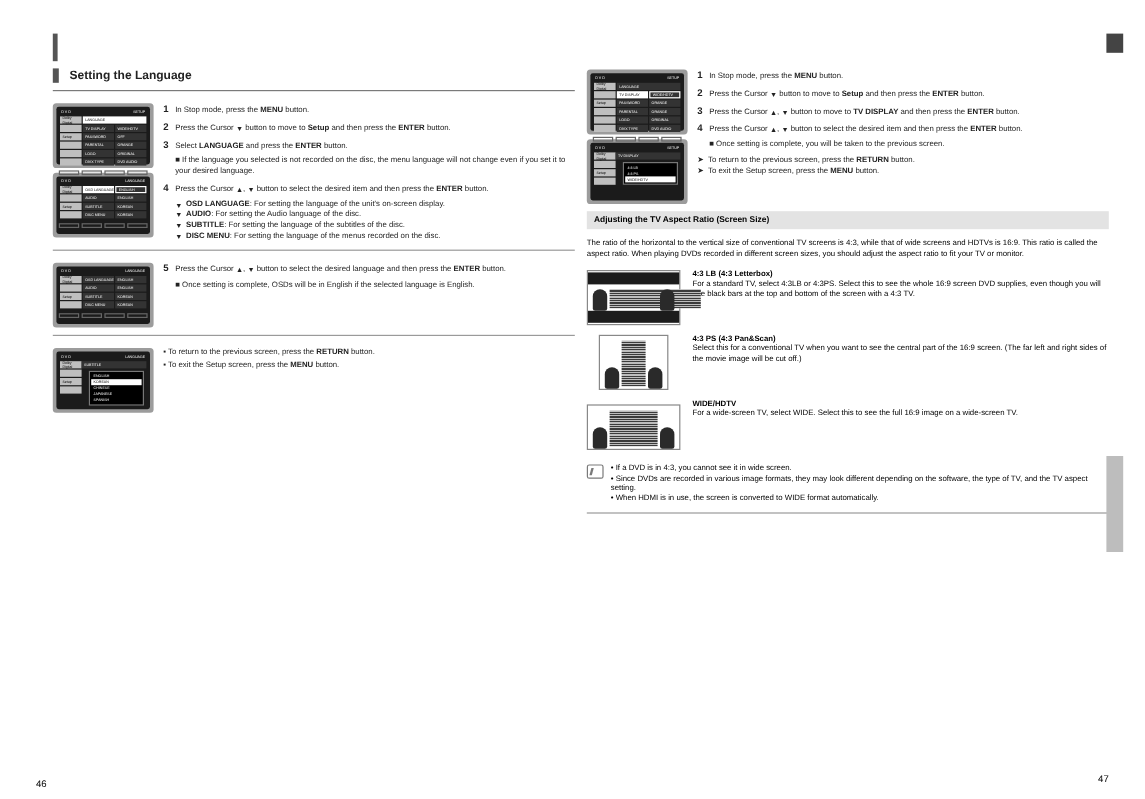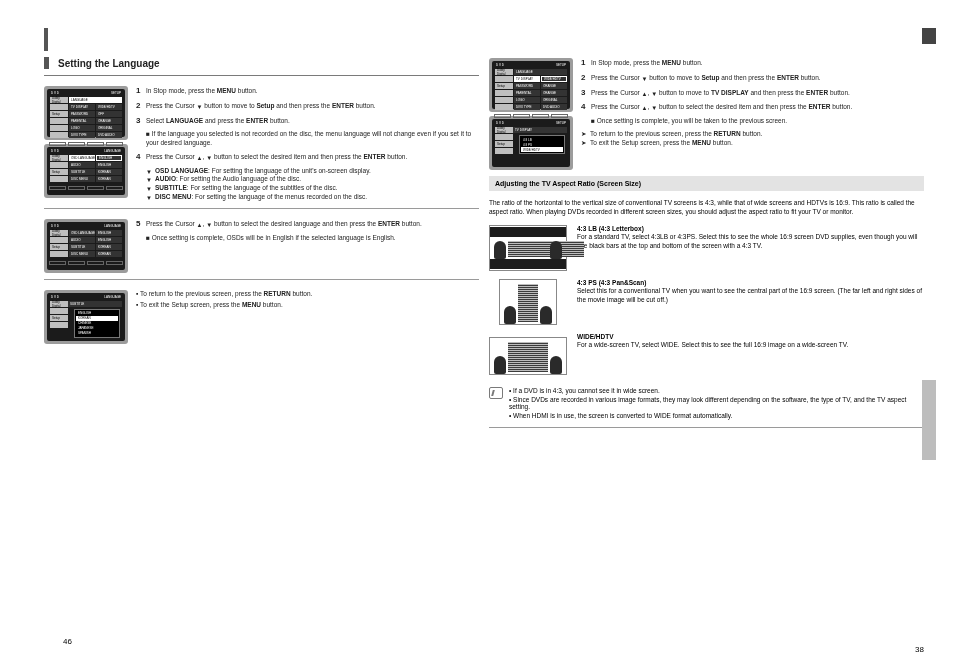--- a/index.html
+++ b/index.html
@@ -67,21 +67,21 @@
   .thumb.lb .box { width:78px; height:46px; flex-direction:column; }
   .thumb.lb .bar { height:10px; width:100%; background:#1c1c1c; }
   .thumb.lb .mid { width:100%; }
   .thumb.ps .box { width:58px; height:46px; }
   .thumb.wd .box { width:78px; height:38px; }
 
   .note-row { display:flex; gap:6px; align-items:flex-start; font-size:6.5px; margin-bottom:6px; }
   .note-row .note-ic { width:14px; height:12px; border:0.5px solid #7a7a7a; border-radius:2px; position:relative; }
   .note-row .note-ic::after { content:""; position:absolute; left:2px; right:3px; top:2px; bottom:2px; border-left:2px solid #7a7a7a; transform:skewX(-15deg); }
 
-  .folio-l { position:absolute; left:30px; bottom:20px; font-size:8px;margin-left:33px; }
+  .folio-l { position:absolute; left:30px; bottom:8px; font-size:8px; }
   .folio-r { position:absolute; right:30px; bottom:12px; font-size:8px; }
 </style>
 </head>
 <body>
 <div class="page">
 
 <div class="top-vmark"></div>
 <div class="side-tab"></div>
 <div class="side-tab2"></div>
 
@@ -434,15 +434,15 @@
             <div style="margin-bottom: 2px;">• Since DVDs are recorded in various image formats, they may look different depending on the software, the type of TV, and the TV aspect setting.</div>
             <div style="margin-bottom: 2px;">• When HDMI is in use, the screen is converted to WIDE format automatically.</div>
           </div>
     </div>
 
     <hr class="sep">
   </div>
 </div>
 
 <div class="folio-l">46</div>
-<div class="folio-r">38</div>
+<div class="folio-r">47</div>
 
 </div>
 
 </body></html>

